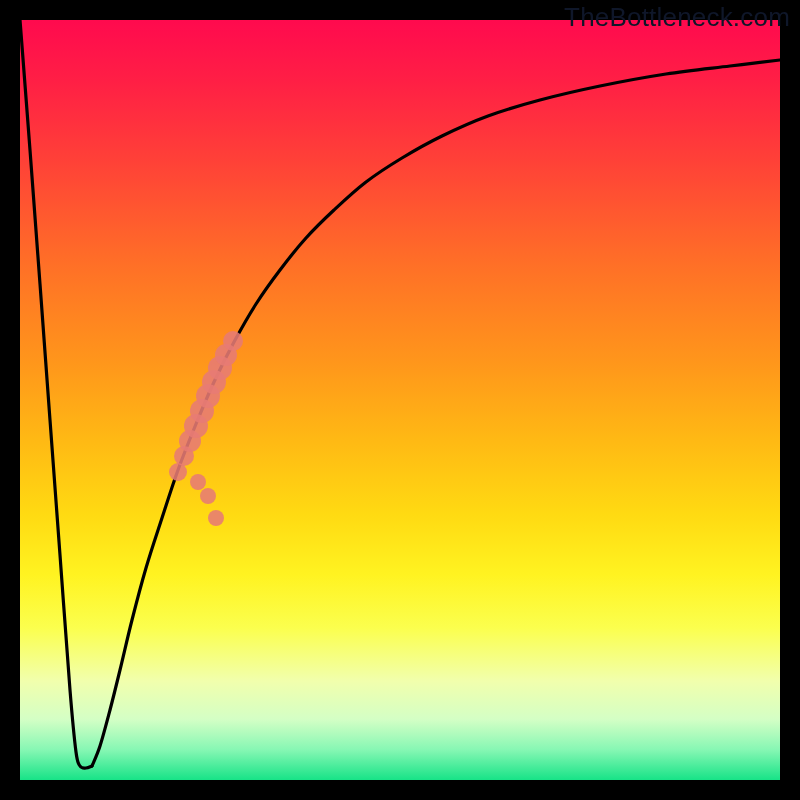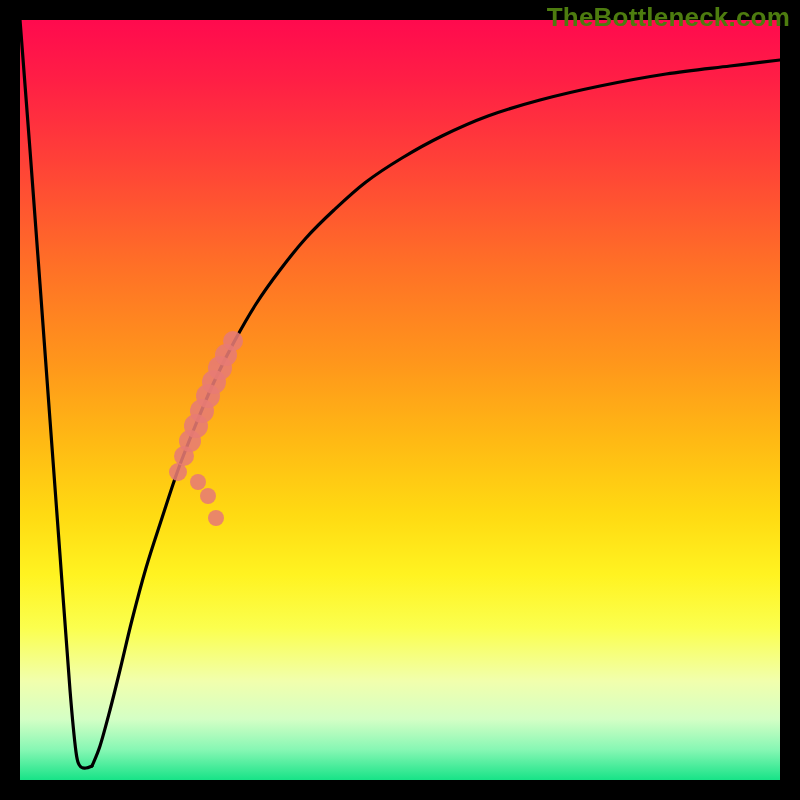--- a/index.html
+++ b/index.html
@@ -14,22 +14,22 @@
   .container {
     position: relative;
     width: 800px;
     height: 800px;
   }
   .watermark {
     position: absolute;
     top: 2px;
     right: 10px;
     font-size: 26px;
-    font-weight: bold;
-    color: #4d7c0f;
+    font-weight: normal;
+    color: #0f172a;
     letter-spacing: 0.2px;
     z-index: 20;
   }
   .plot-area {
     position: absolute;
     left: 20px;
     top: 20px;
     width: 760px;
     height: 760px;
     

